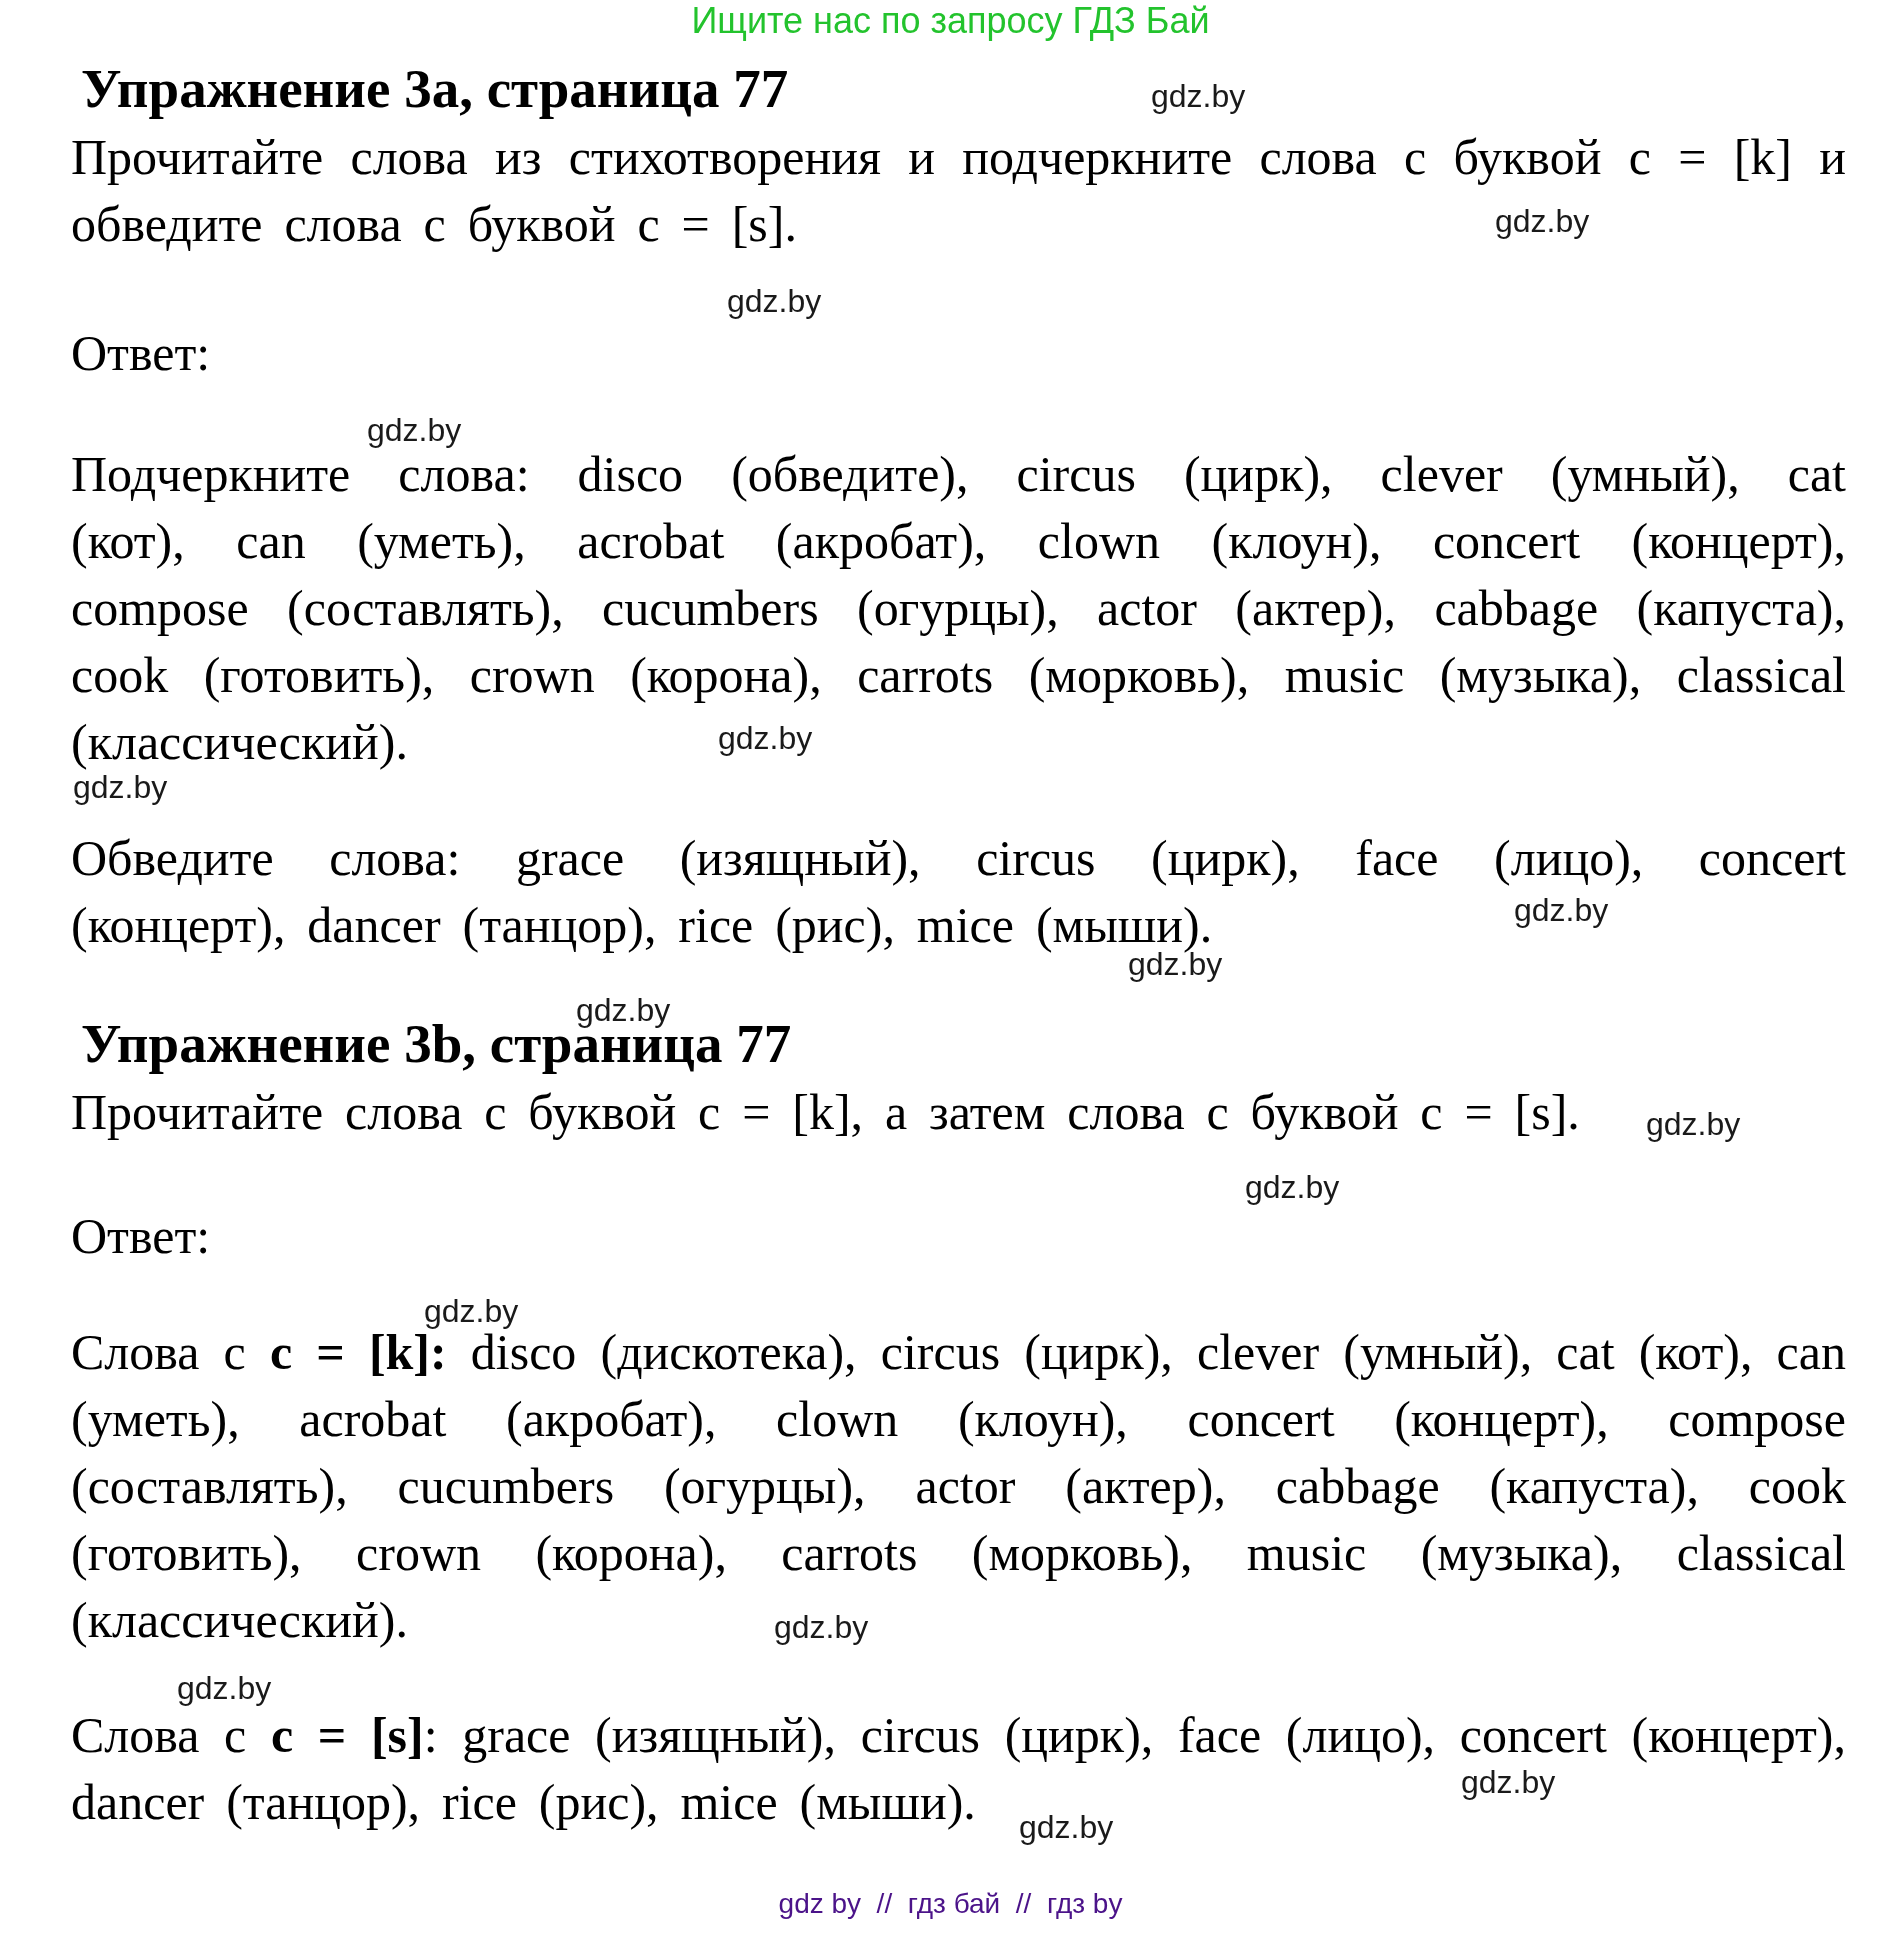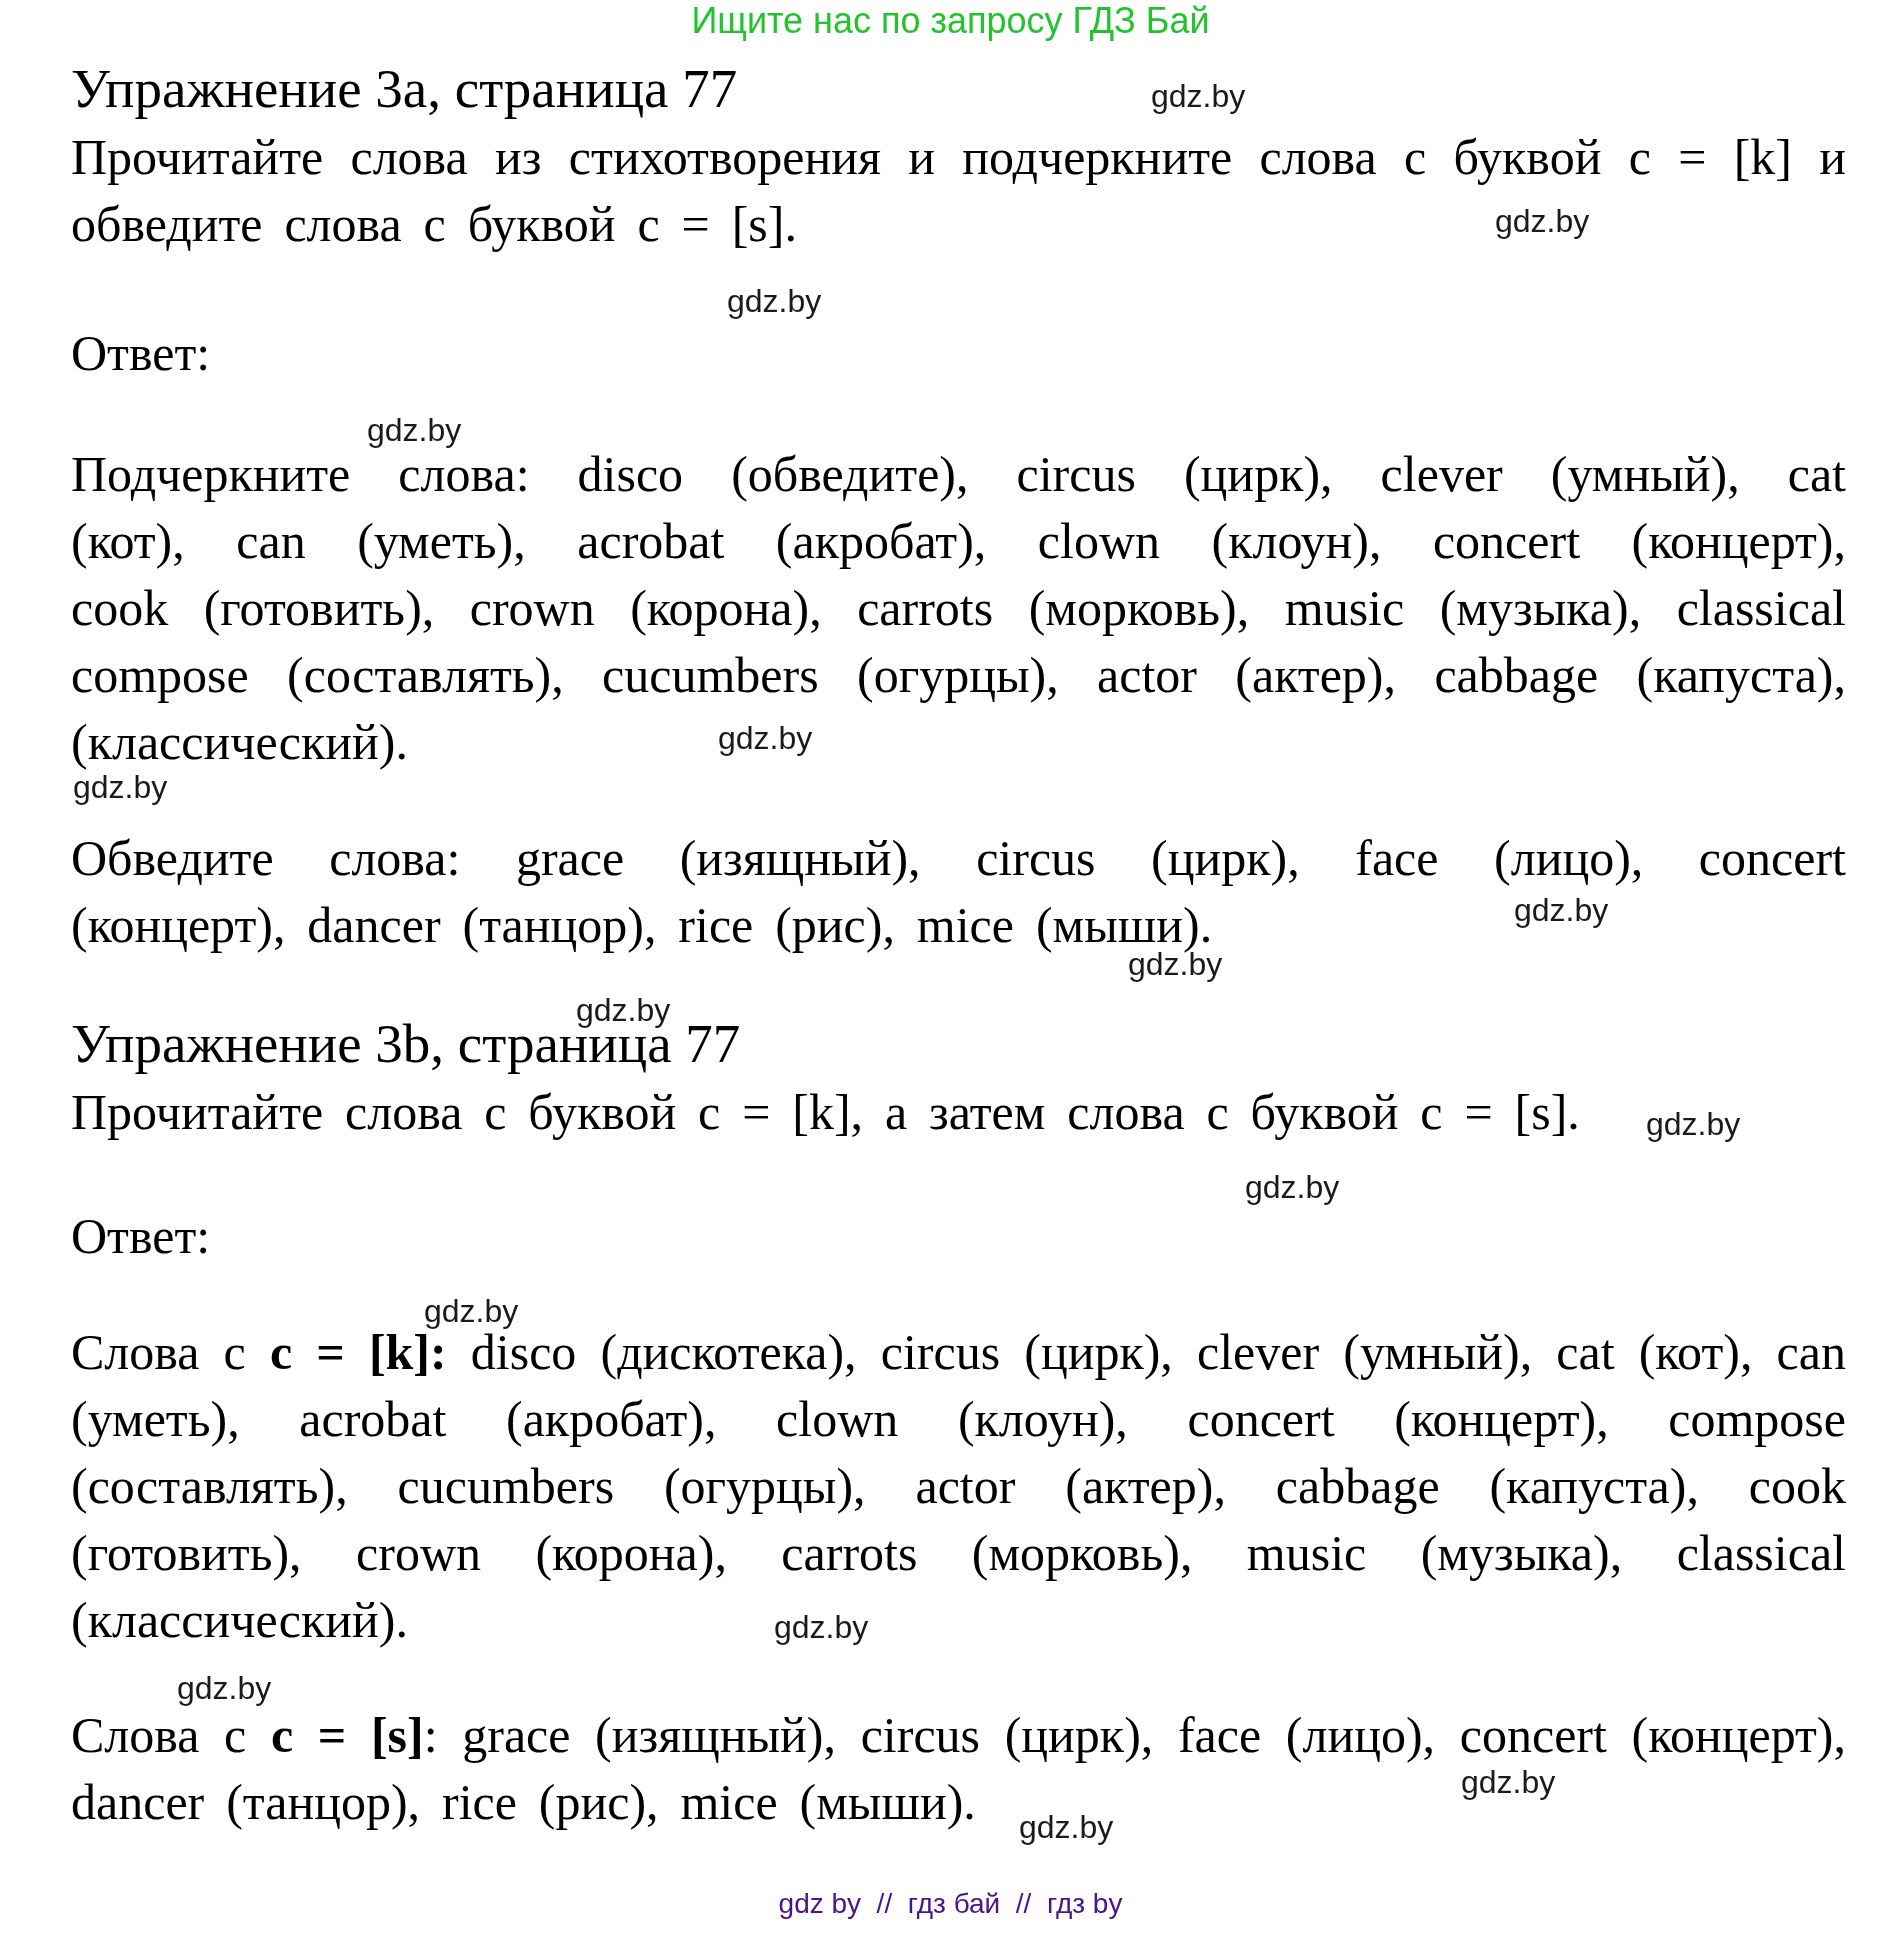--- a/index.html
+++ b/index.html
@@ -17,24 +17,24 @@
     top: 0; left: 0;
     width: 1901px;
     text-align: center;
     font-family: "Liberation Sans", sans-serif;
     font-size: 36px;
     line-height: 41px;
     color: #23c32d;
   }
   .title {
     position: absolute;
-    left: 71px;
+    left: 81px;
     font-size: 55px;
     line-height: 66px;
-    font-weight: normal;
+    font-weight: bold;
     white-space: nowrap;
   }
   .para {
     position: absolute;
     left: 71px;
     width: 1775px;
     font-size: 50px;
     line-height: 67px;
   }
   .line { display: block; }
@@ -85,22 +85,22 @@
   <div class="para" style="top:124px">
     <div class="line jline">Прочитайте слова из стихотворения и подчеркните слова с буквой c = [k] и</div>
     <div class="line lline">обведите слова с буквой c = [s].</div>
   </div>
 
   <div class="answer-label" style="top:320px">Ответ:</div>
 
   <div class="para" style="top:441px">
     <div class="line jline">Подчеркните слова: disco (обведите), circus (цирк), clever (умный), cat</div>
     <div class="line jline">(кот), can (уметь), acrobat (акробат), clown (клоун), concert (концерт),</div>
+    <div class="line jline">compose (составлять), cucumbers (огурцы), actor (актер), cabbage (капуста),</div>
     <div class="line jline">cook (готовить), crown (корона), carrots (морковь), music (музыка), classical</div>
-    <div class="line jline">compose (составлять), cucumbers (огурцы), actor (актер), cabbage (капуста),</div>
     <div class="line lline">(классический).</div>
   </div>
 
   <div class="para" style="top:825px">
     <div class="line jline">Обведите слова: grace (изящный), circus (цирк), face (лицо), concert</div>
     <div class="line lline">(концерт), dancer (танцор), rice (рис), mice (мыши).</div>
   </div>
 
   <div class="title" style="top:1011px">Упражнение 3b, страница 77</div>
 

